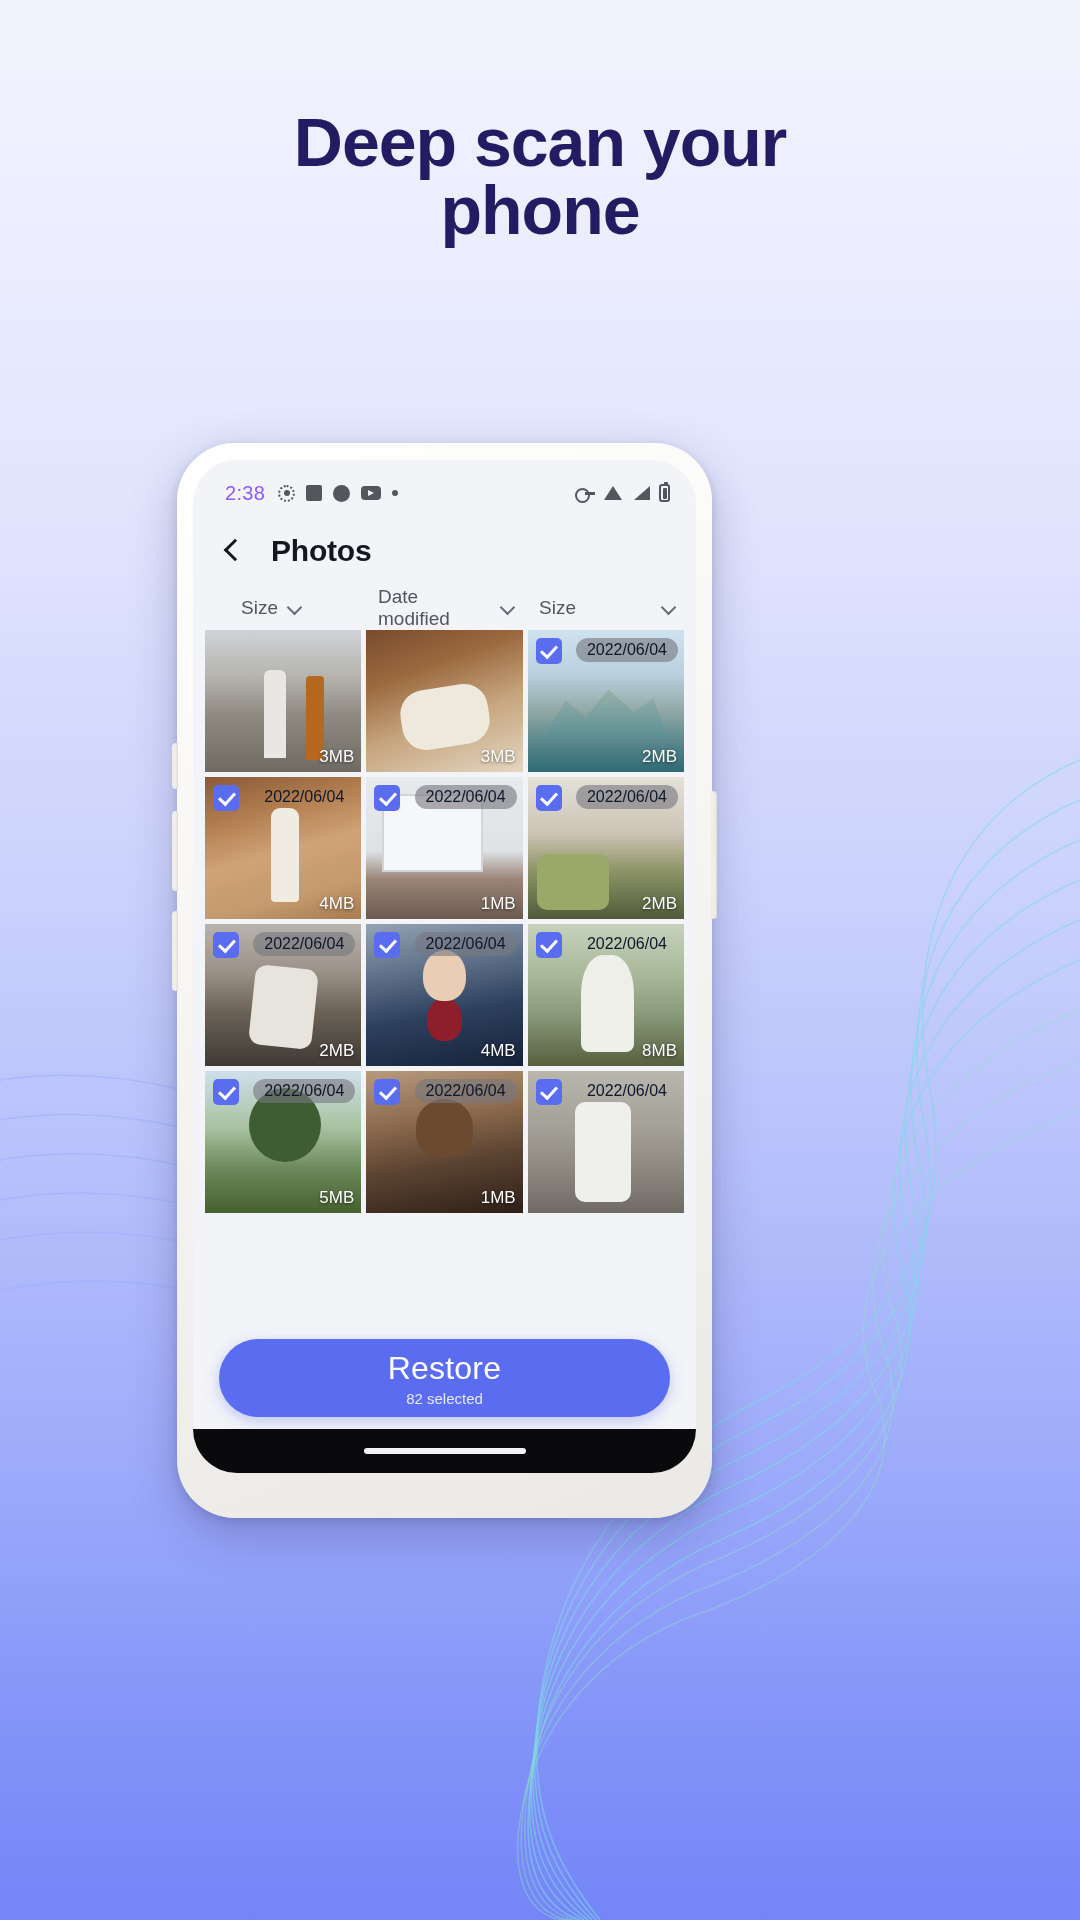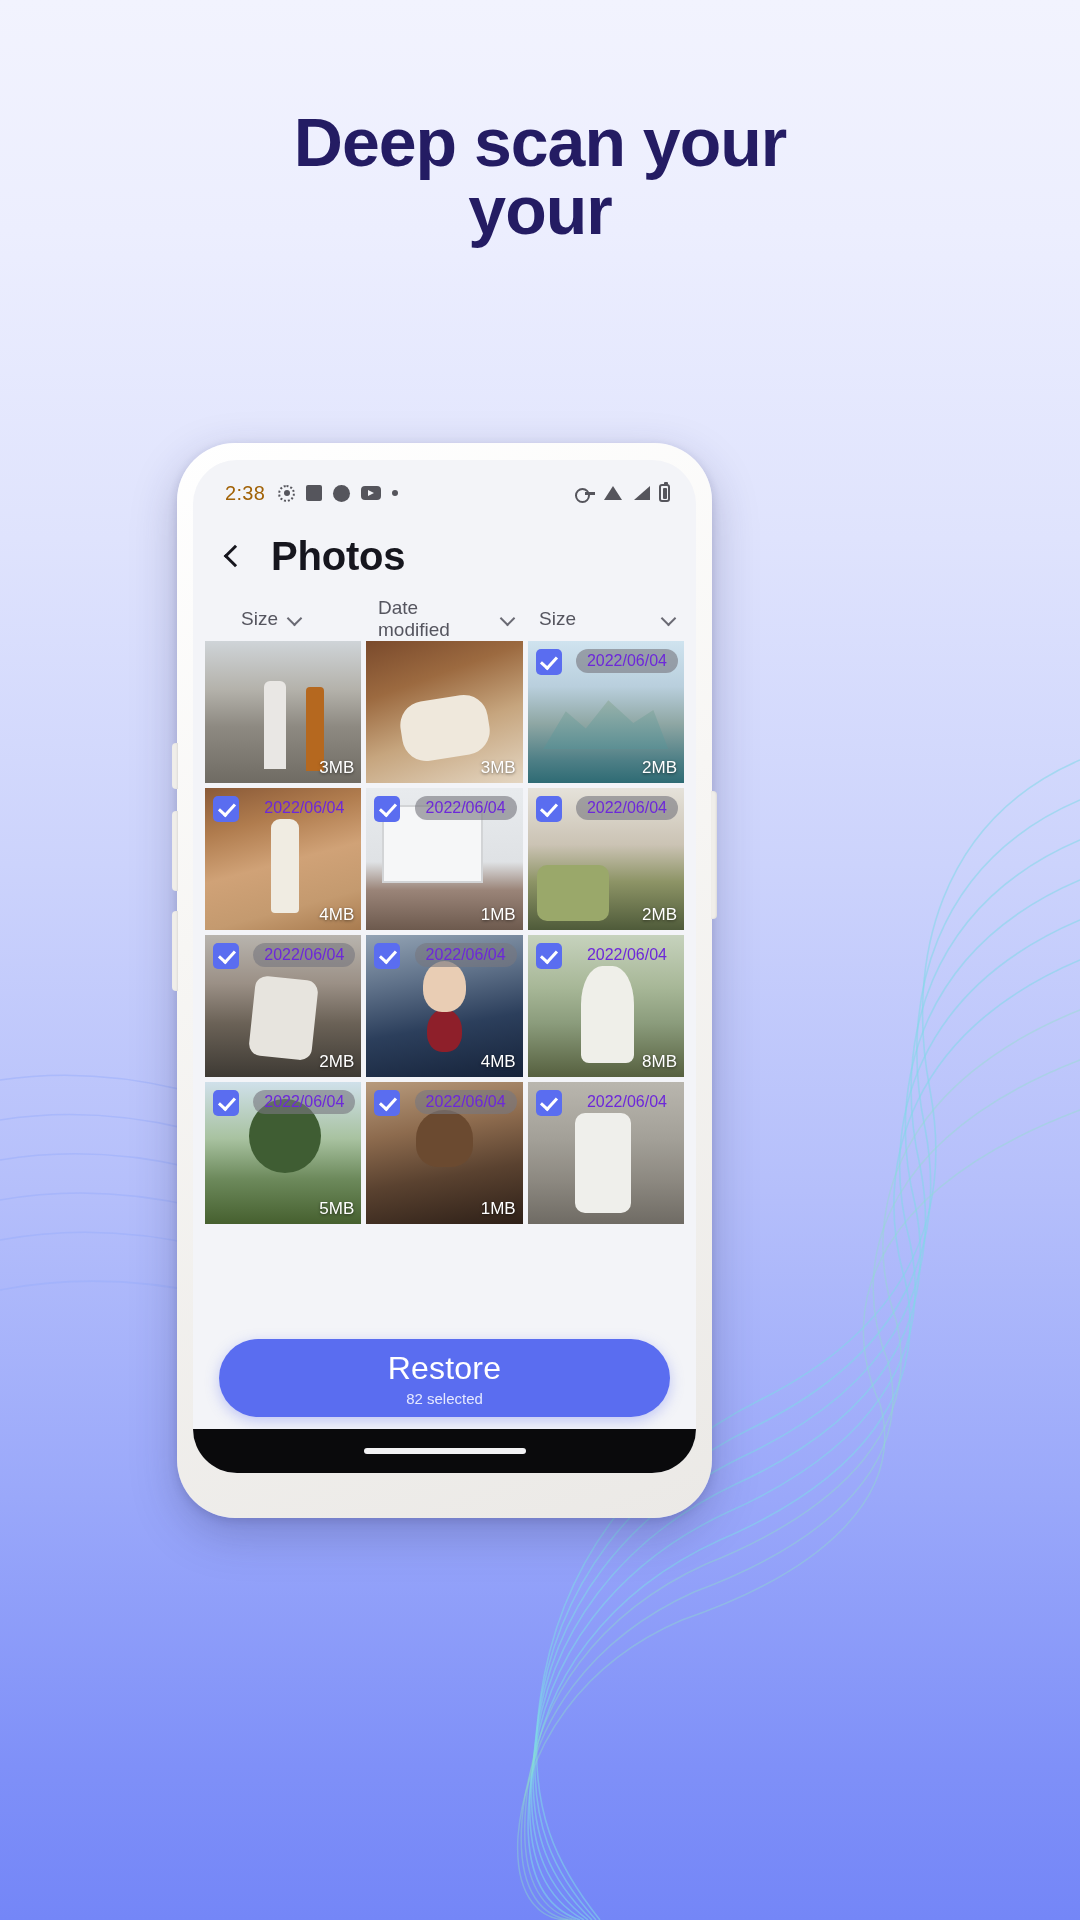--- a/index.html
+++ b/index.html
@@ -45,21 +45,21 @@
     position:relative; width:503px; height:1013px;
     background:#f3f4f8; border-radius:44px; overflow:hidden;
     display:flex; flex-direction:column;
   }
 
   
   .statusbar {
     height:56px; flex:none; display:flex; align-items:center;
     padding:10px 26px 0 32px; color:#4c4c52; font-size:19px;
   }
-  .sb-time { font-size:20px; letter-spacing:.3px; color:#a16207; }
+  .sb-time { font-size:20px; letter-spacing:.3px; color:#8b5cf6; }
   .sb-icons { display:flex; align-items:center; gap:11px; margin-left:13px; }
   .ic-rec { width:17px; height:17px; border-radius:50%; border:2px dotted #55555c; position:relative; }
   .ic-rec:after { content:""; position:absolute; inset:3.5px; border-radius:50%; background:#55555c; }
   .ic-square { width:16px; height:16px; background:#55555c; border-radius:2px; }
   .ic-circle { width:17px; height:17px; background:#55555c; border-radius:50%; }
   .ic-yt { width:20px; height:14px; background:#55555c; border-radius:4px; position:relative; }
   .ic-yt:after { content:""; position:absolute; left:7px; top:3.5px; border-left:6px solid #f3f4f8; border-top:3.5px solid transparent; border-bottom:3.5px solid transparent; }
   .ic-dot { width:6px; height:6px; background:#55555c; border-radius:50%; }
   .sb-right { margin-left:auto; display:flex; align-items:center; gap:9px; }
   .ic-vpn { width:20px; height:11px; position:relative; }
@@ -74,21 +74,21 @@
   .ic-bat:after { content:""; position:absolute; inset:1.5px; background:#55555c; border-radius:1px; }
 
   
   .apphead { flex:none; display:flex; align-items:center; padding:18px 0 16px 26px; }
   .back-chevron { width:26px; height:26px; position:relative; }
   .back-chevron:before {
     content:""; position:absolute; left:8px; top:4px; width:13px; height:13px;
     border-left:3px solid #16161e; border-bottom:3px solid #16161e;
     transform:rotate(45deg);
   }
-  .apptitle { font-size:40px; font-weight:bold; color:#16161e; margin-left:26px; letter-spacing:-.2px; }
+  .apptitle { font-size:30px; font-weight:bold; color:#16161e; margin-left:26px; letter-spacing:-.2px; }
 
   
   .filters { flex:none; display:flex; align-items:center; padding:2px 20px 0 20px; }
   .filter { display:flex; align-items:center; gap:11px; font-size:19px; color:#55555f; flex:1; justify-content:center; }
   .filter:first-child { justify-content:flex-start; padding-left:28px; }
   .filter:last-child  { justify-content:space-between; padding-left:24px; }
   .chev-d { width:13px; height:13px; position:relative; flex:none; }
   .chev-d:before {
     content:""; position:absolute; left:0; top:0; width:9px; height:9px;
     border-right:2.4px solid #6a6a74; border-bottom:2.4px solid #6a6a74;
@@ -120,21 +120,21 @@
     position:absolute; left:8px; top:8px; width:26px; height:26px;
     border-radius:5px; background:#5a6df0;
   }
   .cell .cb:after {
     content:""; position:absolute; left:8.5px; top:4px; width:7px; height:13px;
     border-right:3.2px solid #fff; border-bottom:3.2px solid #fff;
     transform:rotate(42deg);
   }
   .cell .date {
     position:absolute; right:6px; top:8px;
-    background:rgba(120,120,128,.62); color:#6d28d9;
+    background:rgba(120,120,128,.62); color:#0f172a;
     font-size:16px; padding:3px 11px; border-radius:13px;
     white-space:nowrap;
   }
   .cell .date.plain { background:transparent; }
   .cell .size {
     position:absolute; right:7px; bottom:5px; color:#fff; font-size:17px;
     text-shadow:0 1px 3px rgba(0,0,0,.55);
   }
 
   
@@ -203,21 +203,21 @@
       <path d="M0,1160 C130,1138 256,1176 376,1240 C486,1298 572,1320 656,1306"></path>
       <path d="M0,1200 C135,1176 264,1216 384,1280 C494,1338 578,1360 664,1346"></path>
       <path d="M0,1240 C140,1214 272,1256 392,1320 C502,1378 584,1400 672,1386"></path>
       <path d="M0,1290 C145,1262 280,1304 400,1366 C510,1422 590,1444 680,1430"></path>
     </g>
   </svg>
 </div>
 
 <div class="headline">
   <div>Deep scan your</div>
-  <div>your</div>
+  <div>phone</div>
 </div>
 
 <div class="phone">
   <div class="btn-side s1"></div>
   <div class="btn-side s2"></div>
   <div class="btn-side s3"></div>
   <div class="btn-side right"></div>
 
   <div class="screen">
 

